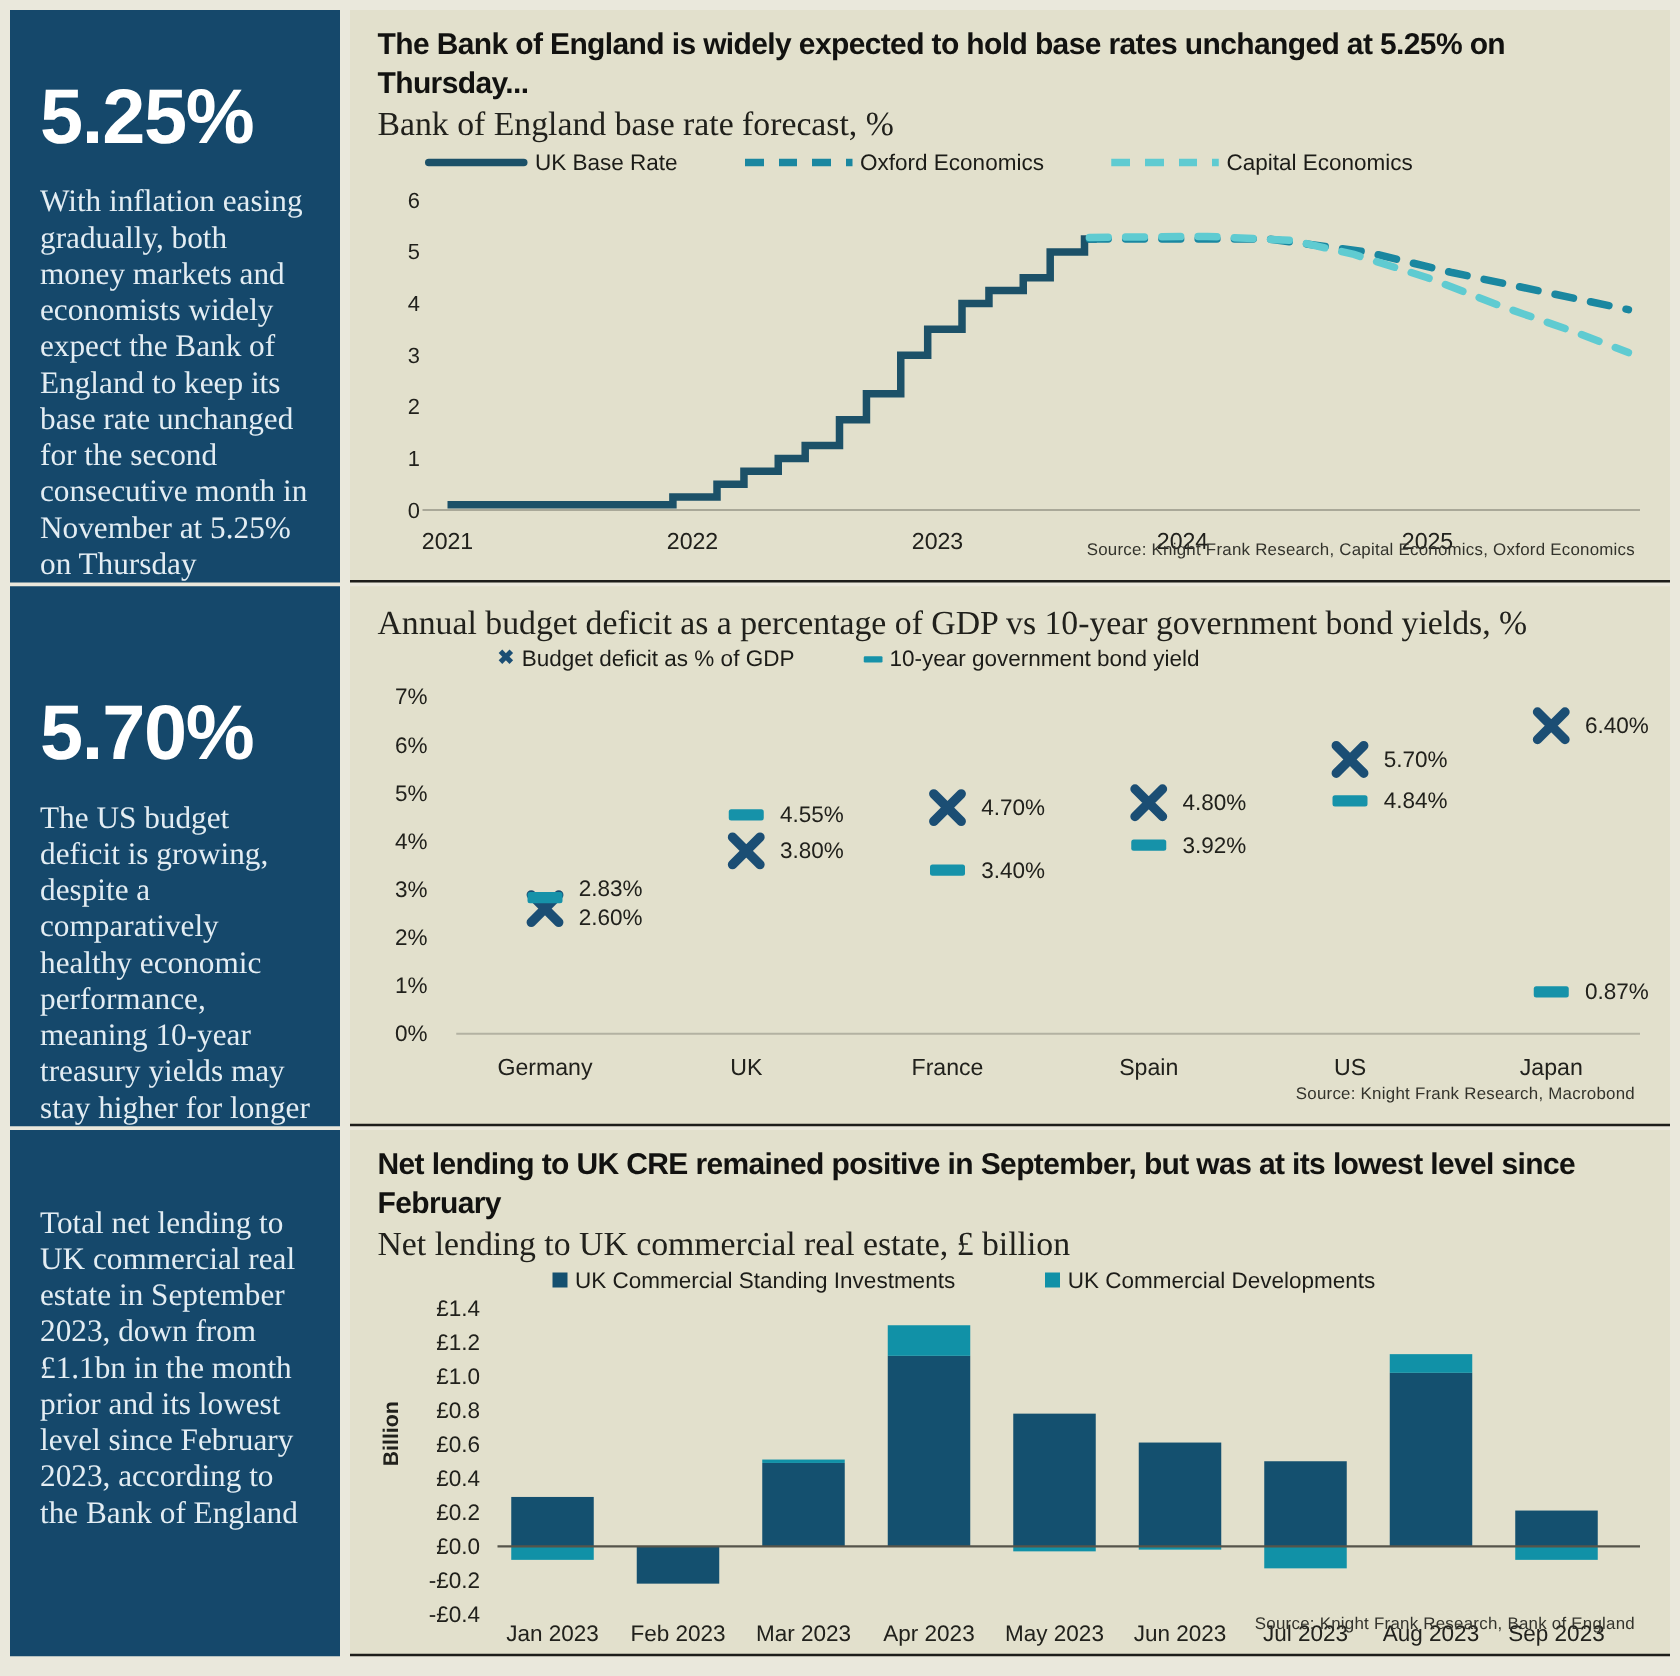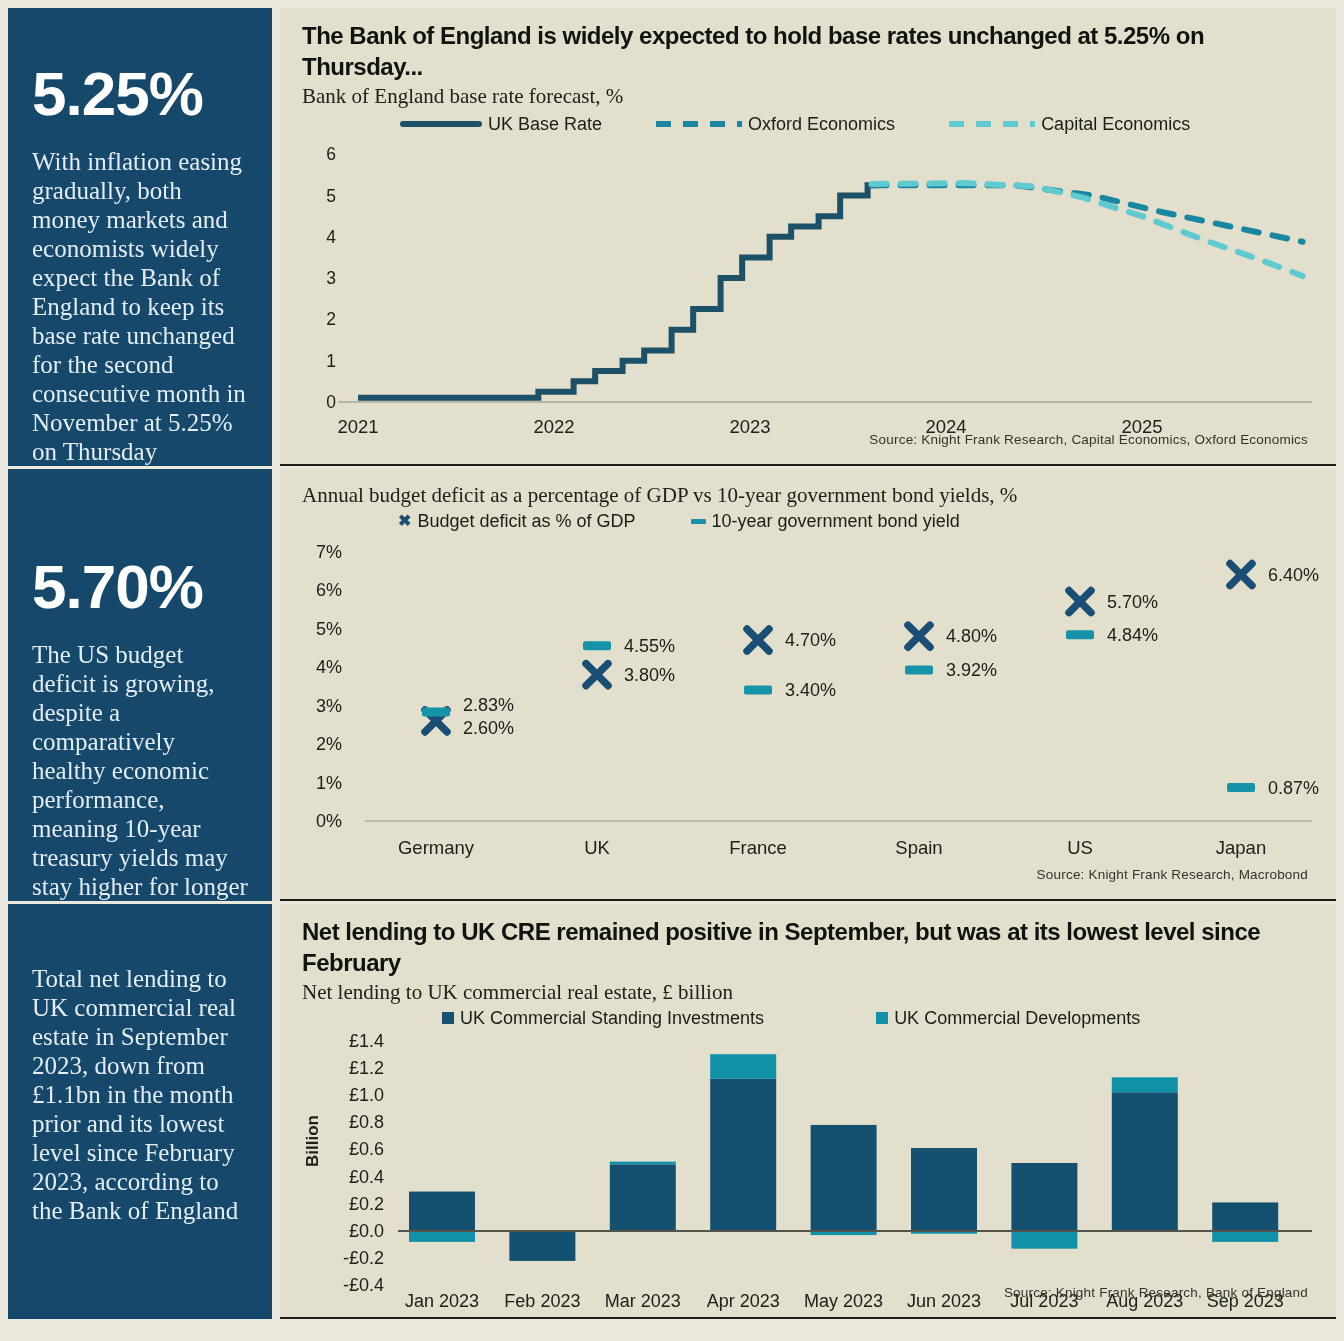--- a/index.html
+++ b/index.html
@@ -36,26 +36,26 @@
     padding-top:12px;
     overflow:hidden;
     display:flex;flex-direction:column;
   }
   .chart-title{
     font-weight:bold;font-size:24px;line-height:1.3;letter-spacing:-0.5px;
     color:#121210;padding:0 28px 0 22px;max-width:1015px;box-sizing:border-box;
   }
   .chart-subtitle{
     font-family:"Liberation Serif","DejaVu Serif",serif;
-    font-size:21px;color:#21211c;padding:2px 0 0 22px;
+    font-size:27px;color:#21211c;padding:2px 0 0 22px;
   }
   .legend{display:flex;align-items:center;height:30px;flex:0 0 30px;}
-  .legend-0{padding-left:120px;gap:54px;}
+  .legend-0{padding-left:60px;gap:54px;}
   .legend-1{padding-left:118px;gap:55px;height:26px;flex-basis:26px;}
-  .legend-2{padding-left:162px;gap:112px;height:26px;flex-basis:26px;}
+  .legend-2{padding-left:162px;gap:72px;height:26px;flex-basis:26px;}
   .legend-item{display:flex;align-items:center;gap:6px;font-size:18px;color:#1c1c18;}
   .sw{display:inline-block;flex:0 0 auto;}
   .sw-line{width:82px;height:6px;border-radius:3px;}
   .sw-dashes{width:86px;height:6px;}
   .sw-x{font-size:16px;font-weight:bold;line-height:1;}
   .sw-dash{width:15px;height:5px;border-radius:1px;}
   .sw-square{width:12px;height:12px;}
   svg.chart{display:block;flex:0 0 auto;}
   .source{
     position:absolute;right:28px;bottom:17px;

